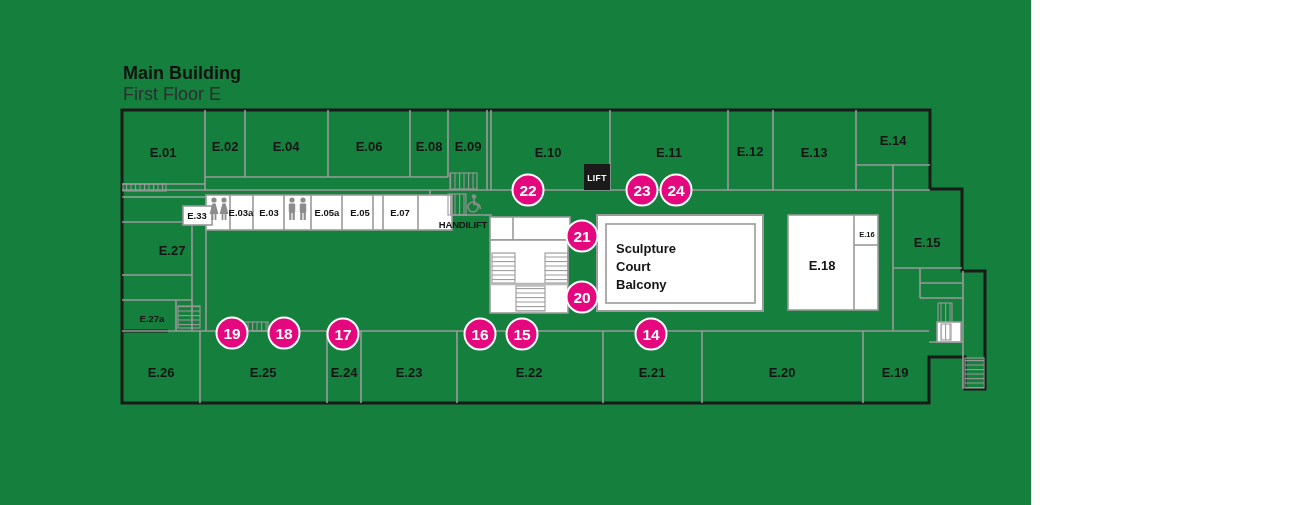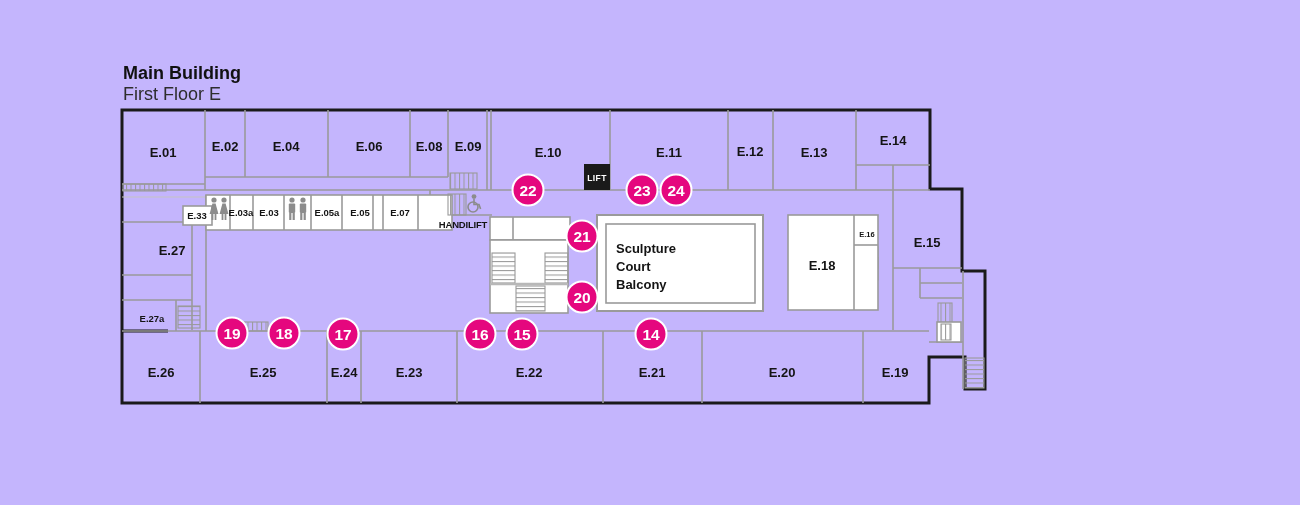--- a/index.html
+++ b/index.html
@@ -1,16 +1,16 @@
 <!DOCTYPE html>
 <html style="--accent-pink: #E5077E; --wall-black: #1A1A1A; --wall-gray: #9A9A9A;"><head>
 <meta charset="utf-8">
 <style>
   html,body{margin:0;padding:0;background:#fff;}
-  .stage{position:relative;width:1300px;height:505px;background:#c4b5fd;overflow:hidden;}
+  .stage{position:relative;width:1031px;height:505px;background:#15803d;overflow:hidden;}
   svg{display:block;font-family:"Liberation Sans",sans-serif;}
   .t-title{font:bold 18px "Liberation Sans",sans-serif;fill:#111;}
   .t-sub{font:18px "Liberation Sans",sans-serif;fill:#2d2d2d;}
   .wall-outer{fill:none;stroke:var(--wall-black,#1a1a1a);stroke-width:3;stroke-linejoin:miter;}
   .wall-outer-seg{stroke:var(--wall-black,#1a1a1a);stroke-width:3;fill:none;}
   .wall{stroke:var(--wall-gray,#9a9a9a);stroke-width:1.6;fill:none;}
   .wall-thin{stroke:#c3c3c3;stroke-width:1.1;fill:none;}
   .room-box{fill:#fff;stroke:var(--wall-gray,#9a9a9a);stroke-width:1.6;}
   .stairs{stroke:#9a9a9a;stroke-width:1.1;}
   .landing{stroke:#b8b8b8;stroke-width:2.5;}

